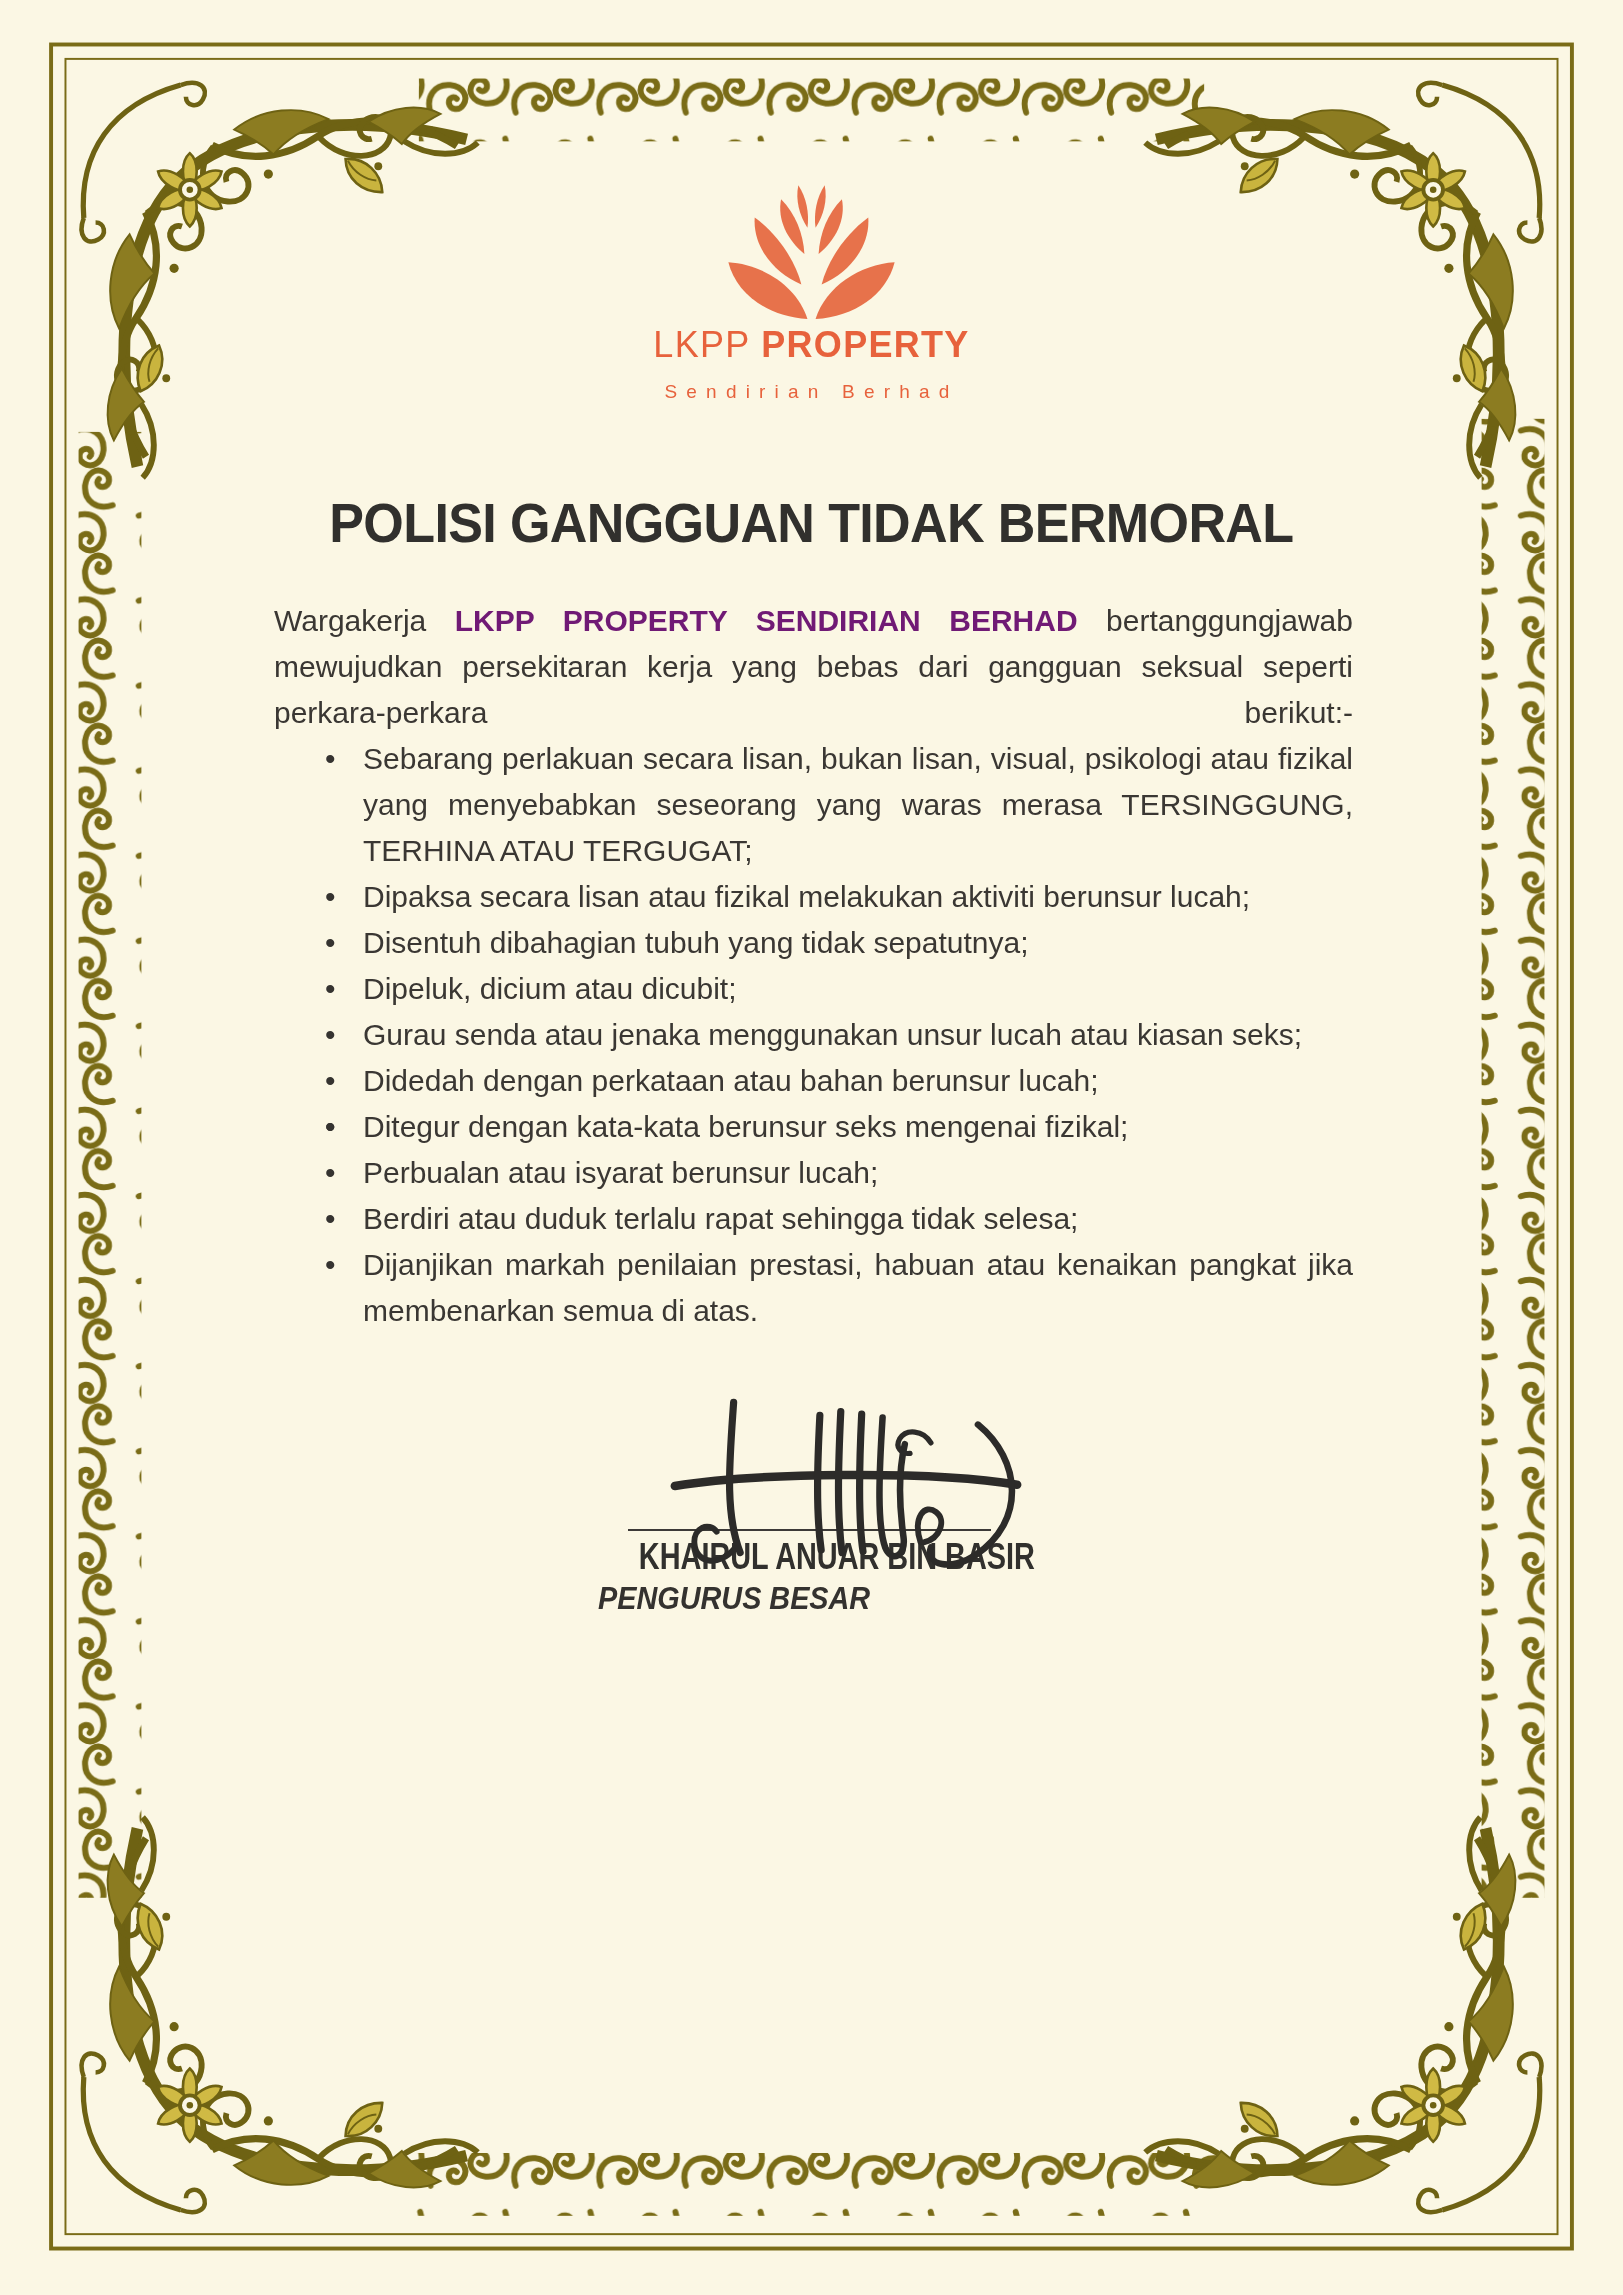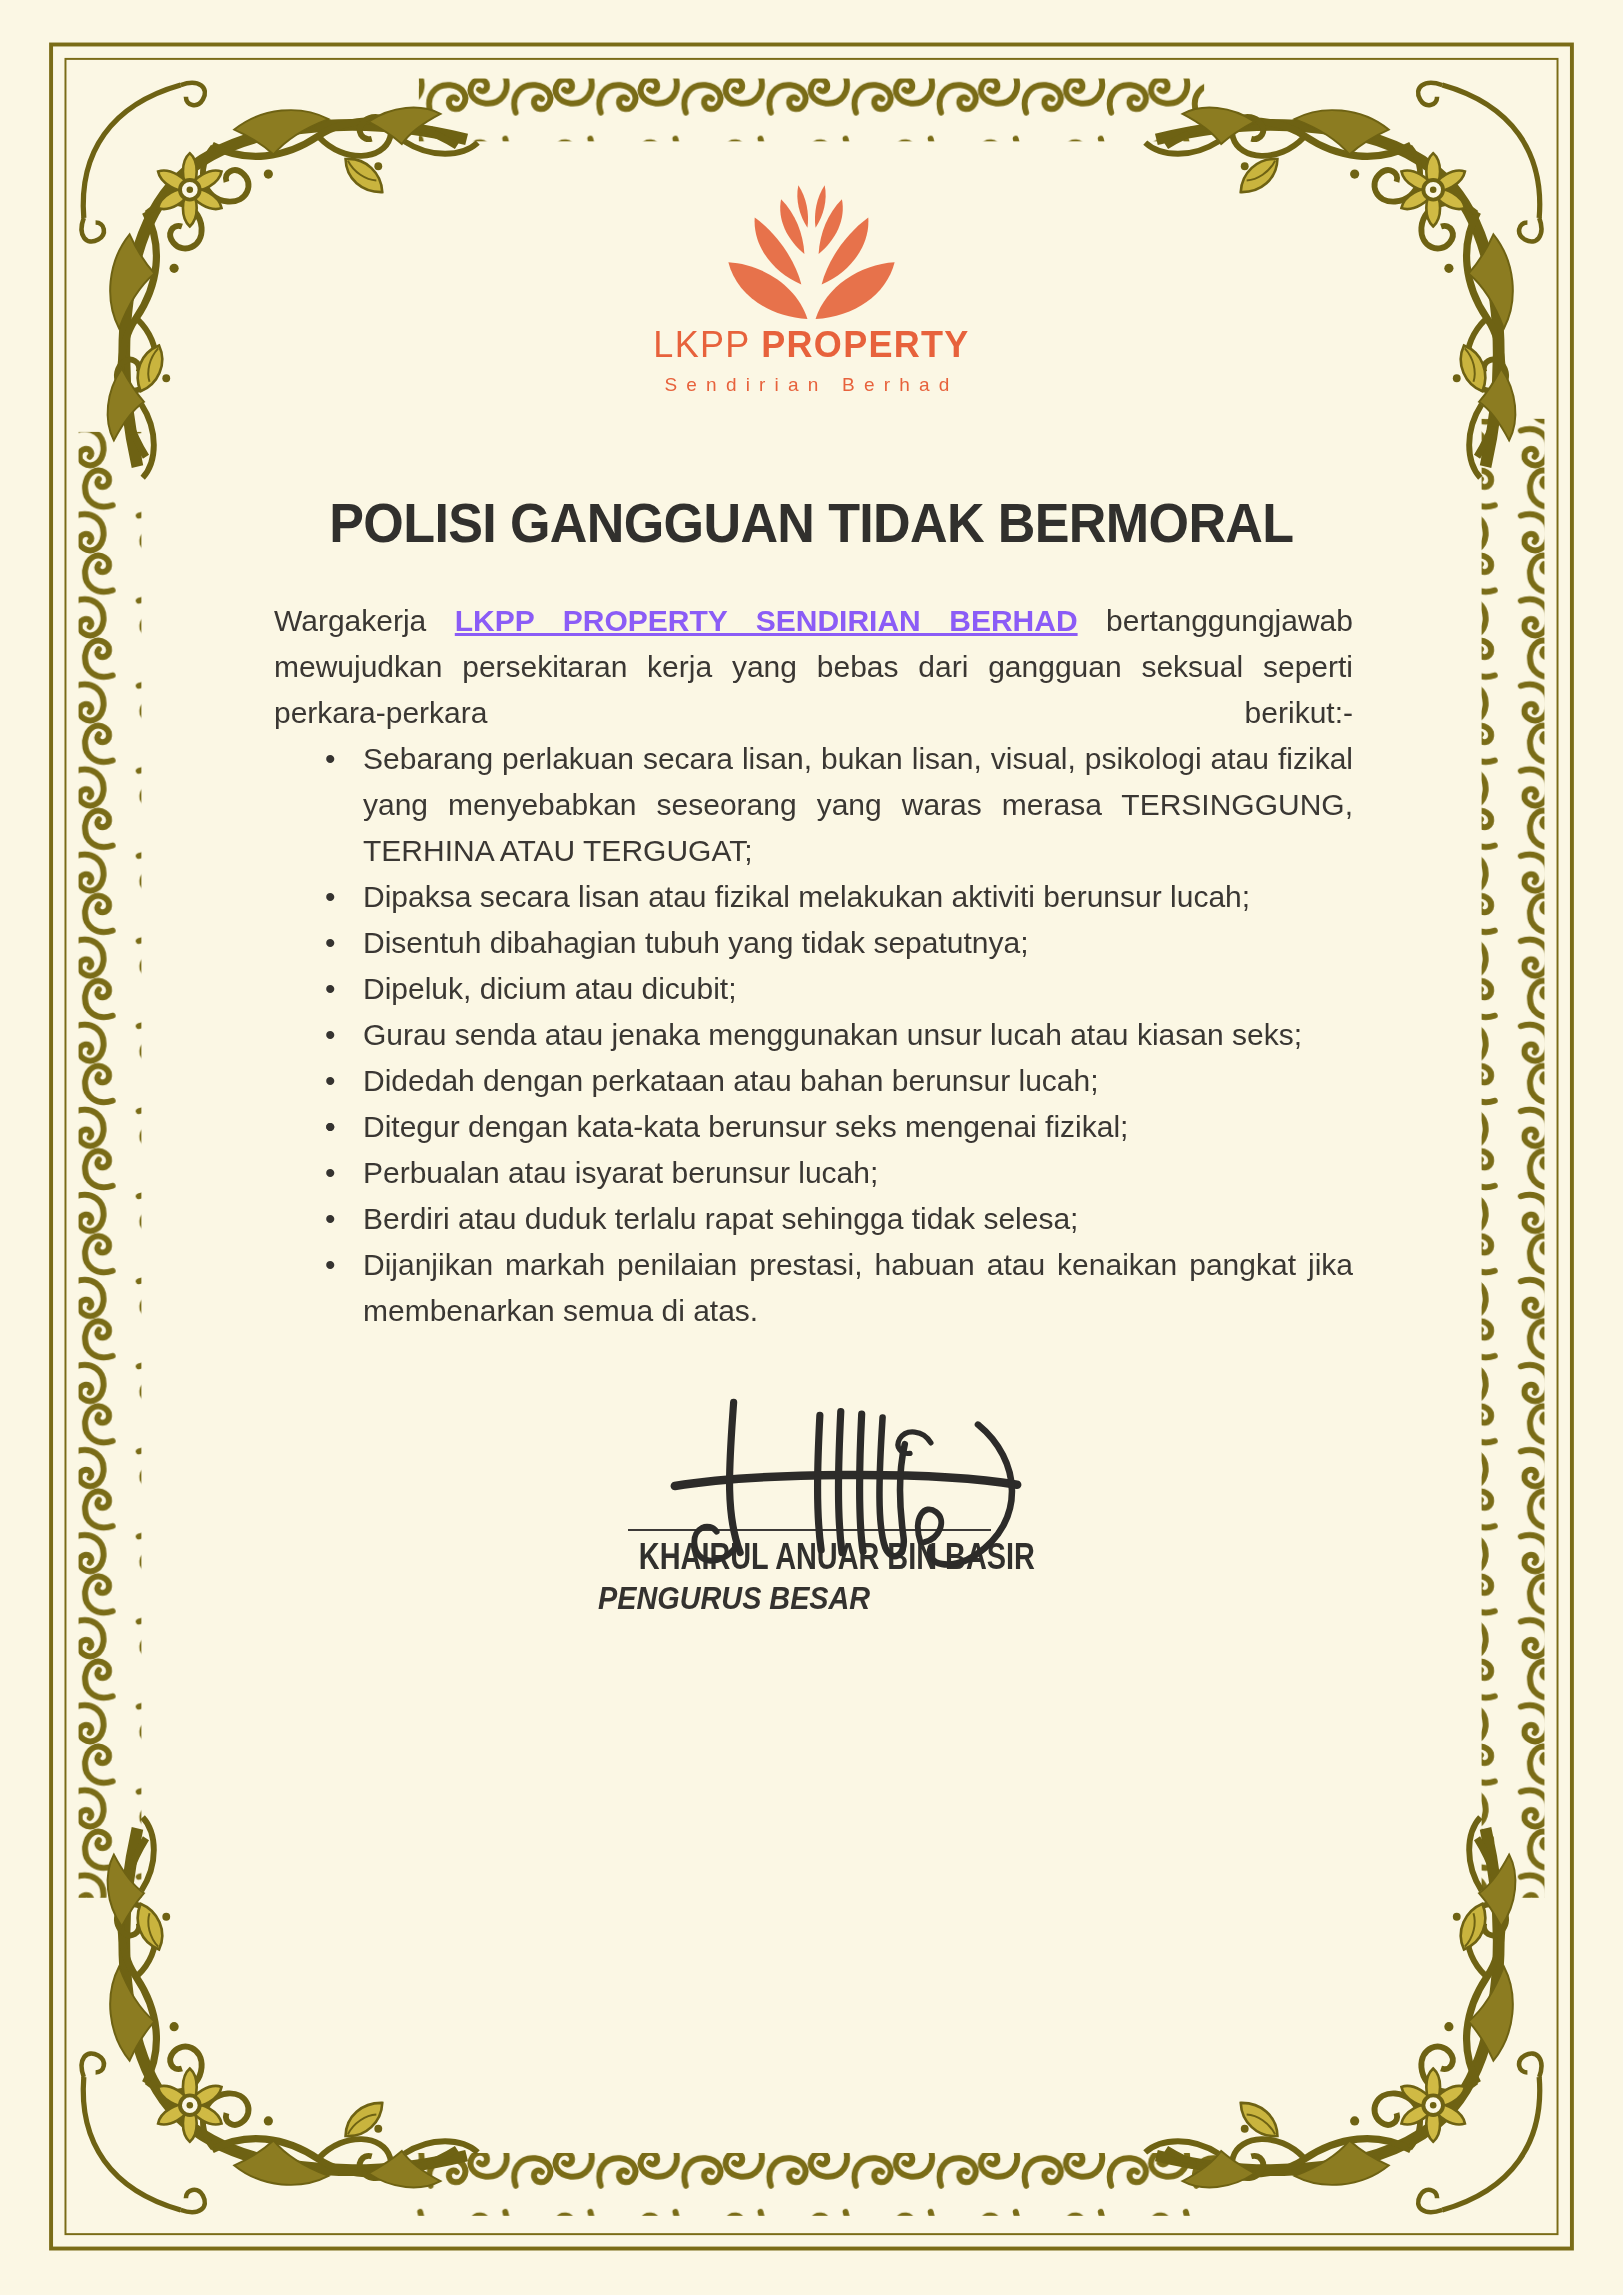--- a/index.html
+++ b/index.html
@@ -12,33 +12,33 @@
     color:#3a3733;
     padding-left:20px;
   }
   .border-svg{position:absolute;inset:0;width:1623px;height:2295px;}
   
   .logo{position:absolute;left:0;top:175px;width:1623px;text-align:center;}
   .logo-mark{display:block;margin:0 auto;width:229px;height:147px;}
   .logo-word{margin-top:3.9px;font-size:36px;color:#e7623c;letter-spacing:1.3px;line-height:37px;}
   .logo-word .lt{font-weight:400;}
   .logo-word .bd{font-weight:700;}
-  .logo-sub{margin-top:11px;font-size:19px;color:#e7623c;letter-spacing:9.2px;font-weight:400;}
+  .logo-sub{margin-top:18px;font-size:19px;color:#e7623c;letter-spacing:9.2px;font-weight:400;}
   
   .title-row{position:absolute;left:0;top:490px;width:1623px;text-align:center;}
   .title-row h1{margin:0;font-size:56px;font-weight:700;color:#31302d;letter-spacing:-0.7px;}
   .title-row h1 span{display:inline-block;transform:scaleX(.93);transform-origin:center;}
   
   .intro{
     position:absolute;left:274px;top:598px;width:1079px;
     font-size:30px;line-height:46px;
     text-align:justify;text-align-last:justify;
     color:#3a3733;margin:0;
   }
-  .intro b{font-weight:700;color:#8b5cf6;text-decoration:underline;}
+  .intro b{font-weight:700;color:#701a75;}
   
   .points{
     position:absolute;left:274px;top:736px;width:1079px;
     margin:0;padding:0;list-style:none;
     font-size:30px;line-height:46px;color:#3a3733;
   }
   .points li{position:relative;padding-left:89px;text-align:justify;}
   .points li .dot{
     position:absolute;left:51px;top:0;
     font-size:30px;color:#353330;

